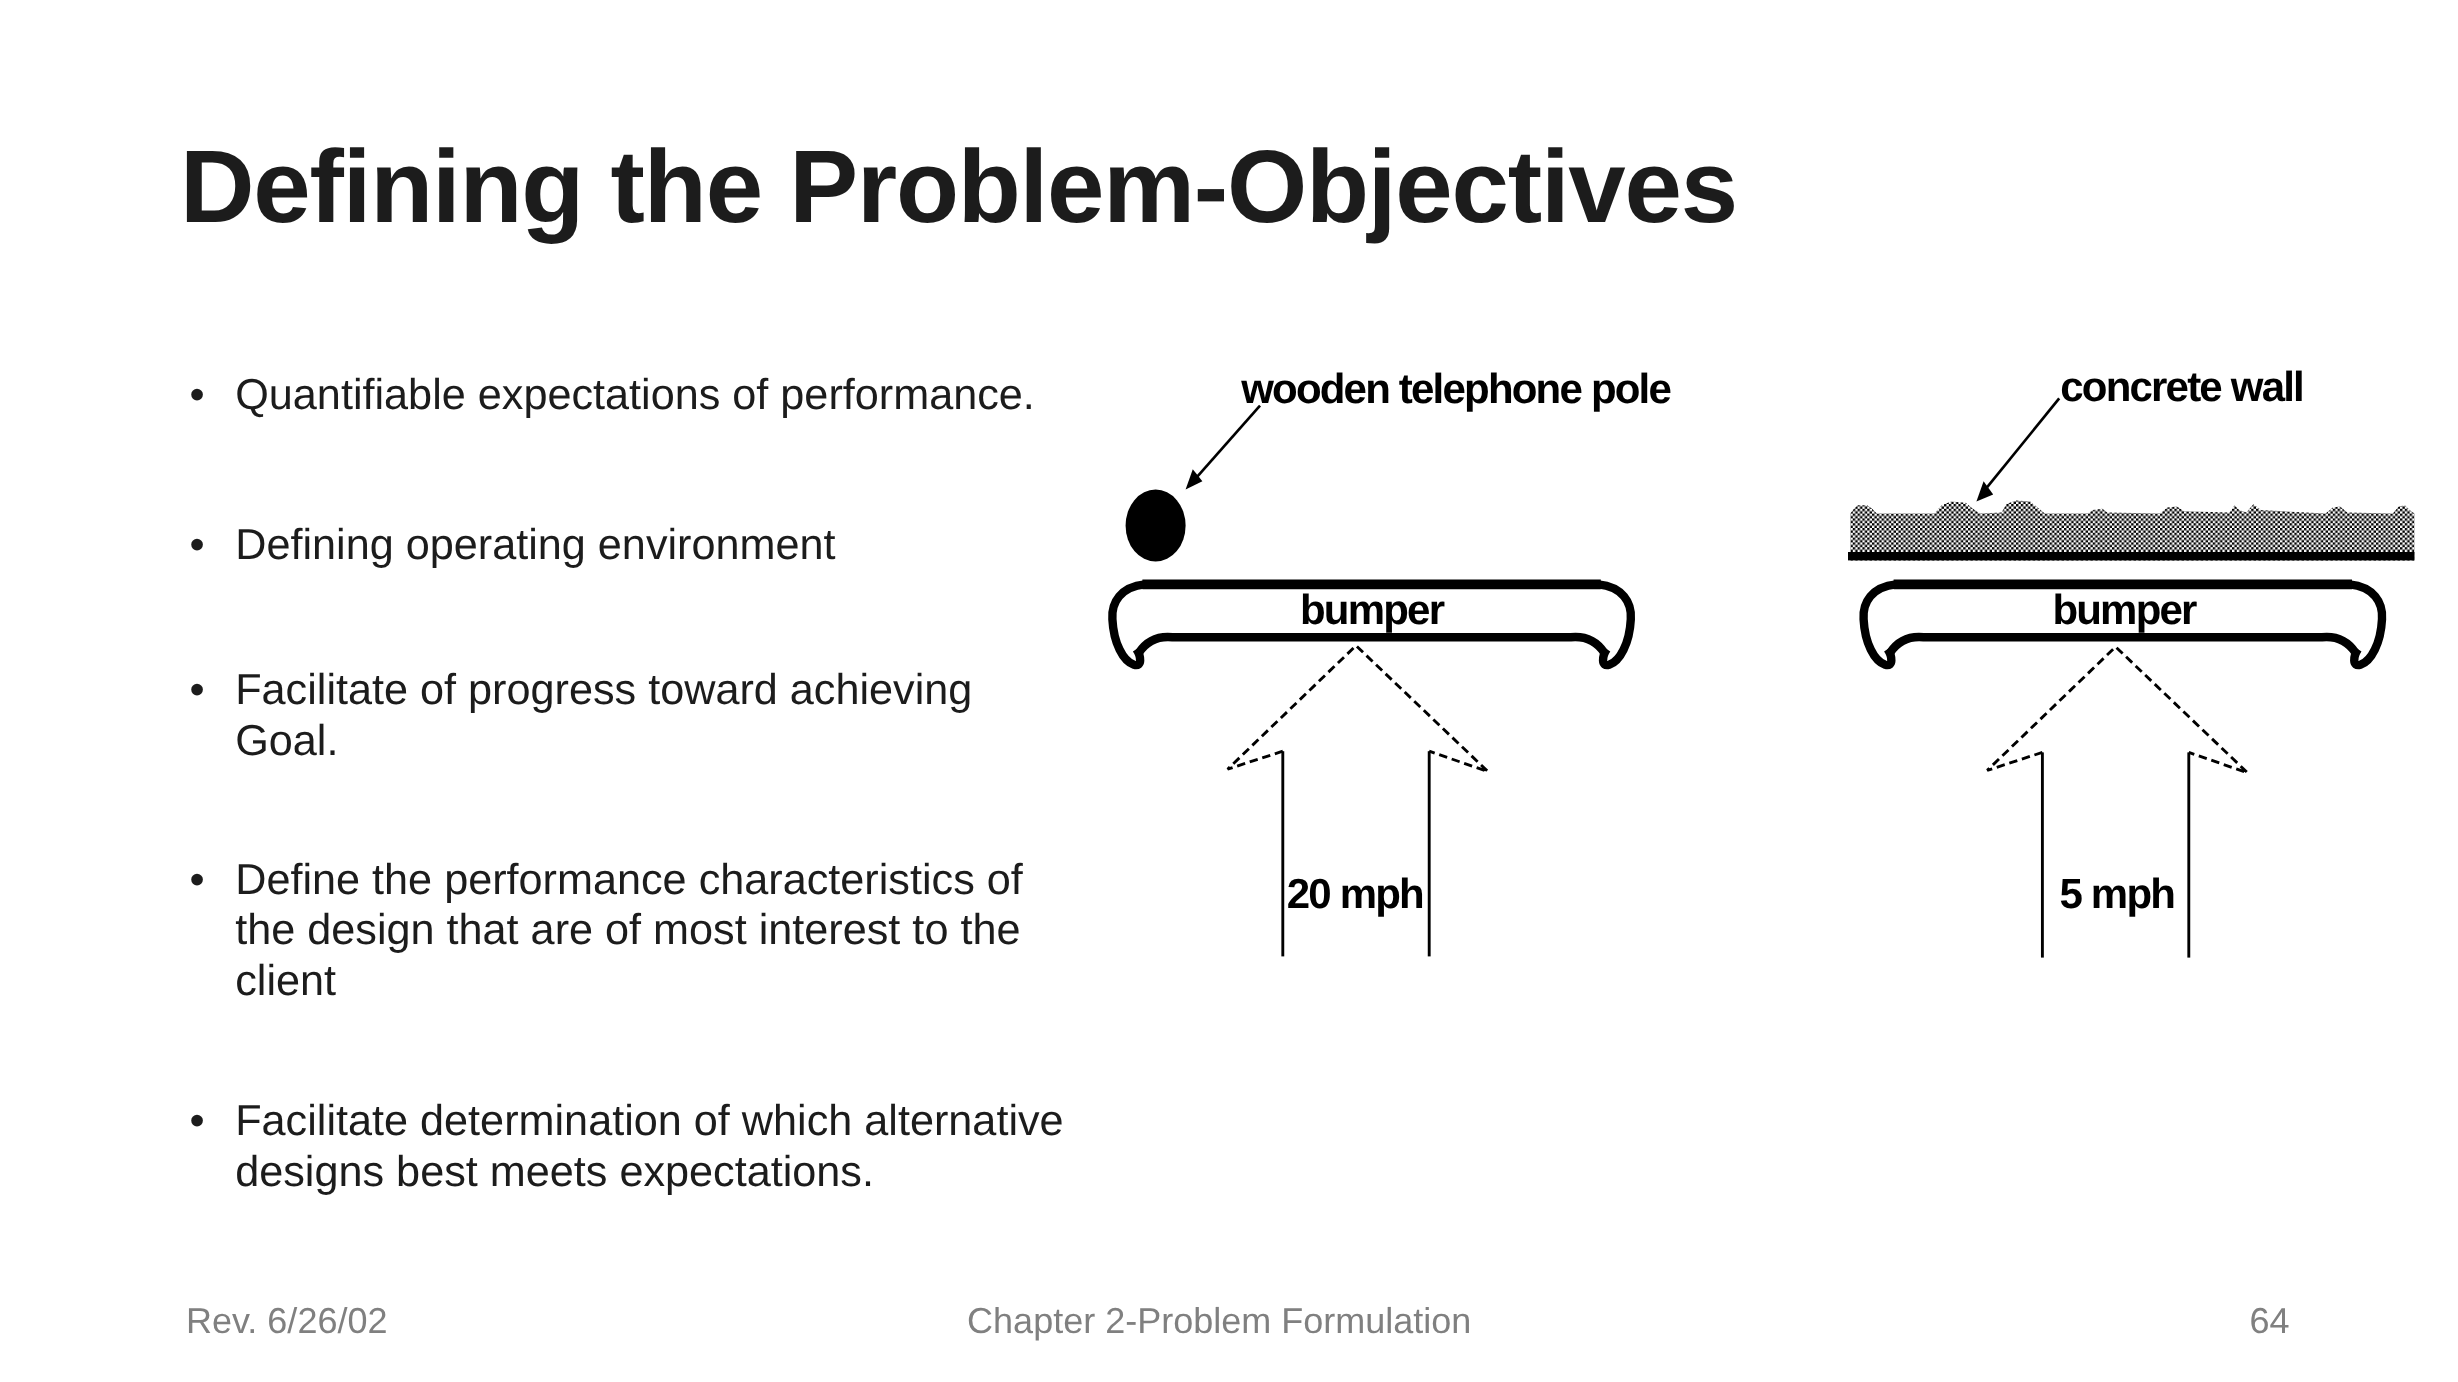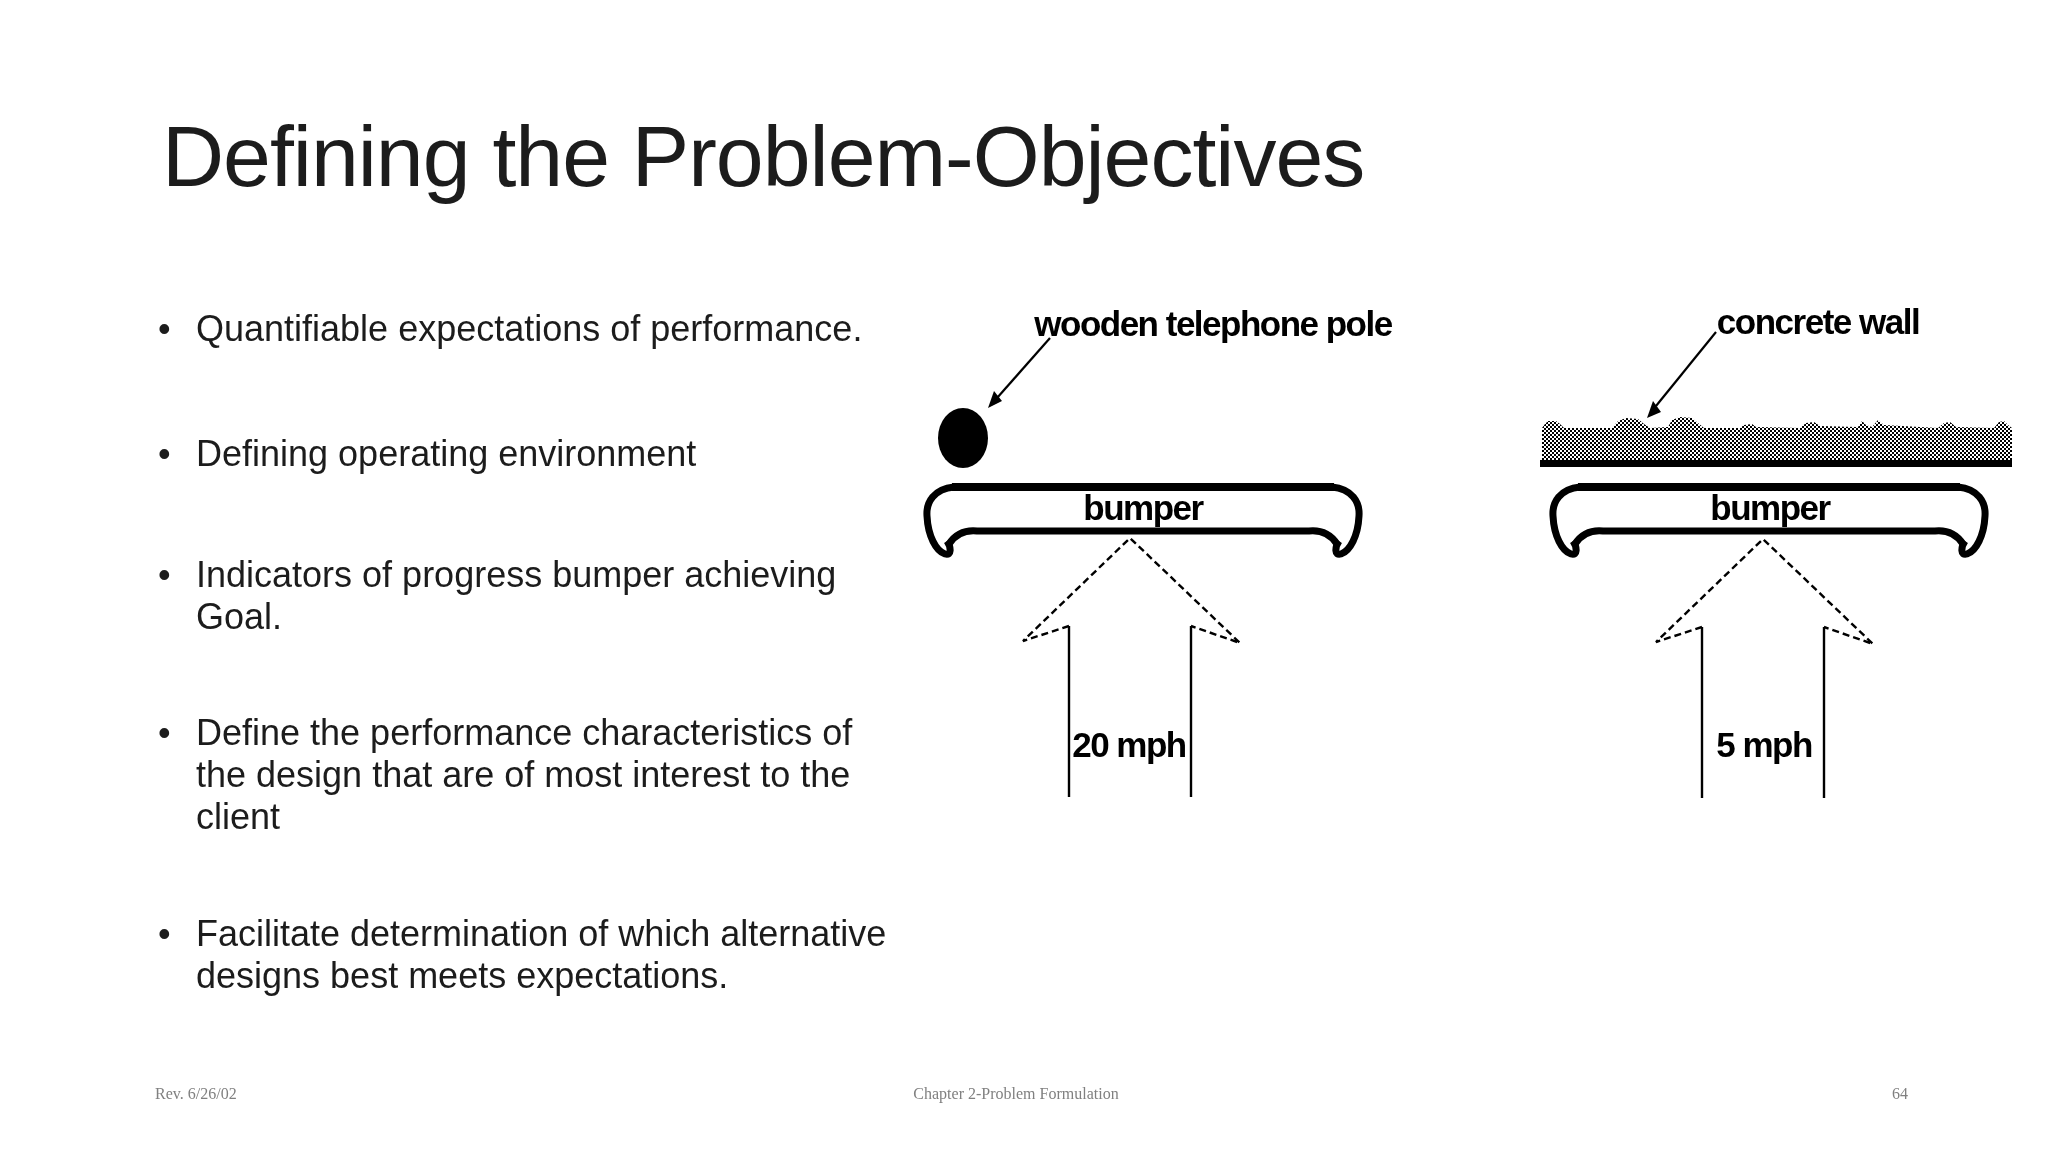--- a/index.html
+++ b/index.html
@@ -3,32 +3,32 @@
 <meta charset="utf-8">
 <style>
   html,body{margin:0;padding:0;}
   body{
     width:2048px;height:1152px;position:relative;overflow:hidden;
     background:#ffffff;
     font-family:"Liberation Sans",sans-serif;
     color:#1c1c1c;
   }
   .title{
-    position:absolute;left:162px;top:107px;margin:0;
-    font-size:86px;font-weight:400;letter-spacing:-1px;line-height:1.15;
+    position:absolute;left:150px;top:107px;margin:0;
+    font-size:86px;font-weight:700;letter-spacing:-1px;line-height:1.15;
     color:#1c1c1c;white-space:nowrap;
   }
   .bullet{
     position:absolute;left:158px;display:flex;align-items:flex-start;
     font-size:36px;line-height:42px;color:#1c1c1c;
   }
   .bullet .marker{flex:none;width:38px;}
   .bullet .btext{white-space:pre-line;max-width:720px;}
   .b1{top:308px}.b2{top:433px}.b3{top:554px}.b4{top:712px}.b5{top:913px}
-  .footer{position:absolute;top:1085px;font-size:16px;color:#808080;font-family:Liberation Serif, serif;}
+  .footer{position:absolute;top:1085px;font-size:30px;color:#808080;}
   .footer-left{left:155px;}
   .footer-center{left:0;right:16px;text-align:center;}
   .footer-right{right:140px;}
   svg.diagram{position:absolute;left:900px;top:280px;width:1148px;height:560px;}
   svg .dlabel{
     font-family:"Liberation Sans",sans-serif;font-weight:bold;
     font-size:35px;letter-spacing:-1.5px;fill:#000000;text-anchor:middle;
   }
   svg .ink{stroke:#000000;fill:none;}
 </style>
@@ -42,21 +42,21 @@
   <div class="bullet b1">
     <span class="marker">•</span>
     <span class="btext">Quantifiable expectations of performance.</span>
   </div>
   <div class="bullet b2">
     <span class="marker">•</span>
     <span class="btext">Defining operating environment</span>
   </div>
   <div class="bullet b3">
     <span class="marker">•</span>
-    <span class="btext">Indicators of progress bumper achieving
+    <span class="btext">Facilitate of progress toward achieving
 Goal.</span>
   </div>
   <div class="bullet b4">
     <span class="marker">•</span>
     <span class="btext">Define the performance characteristics of
 the design that are of most interest to the
 client</span>
   </div>
   <div class="bullet b5">
     <span class="marker">•</span>

